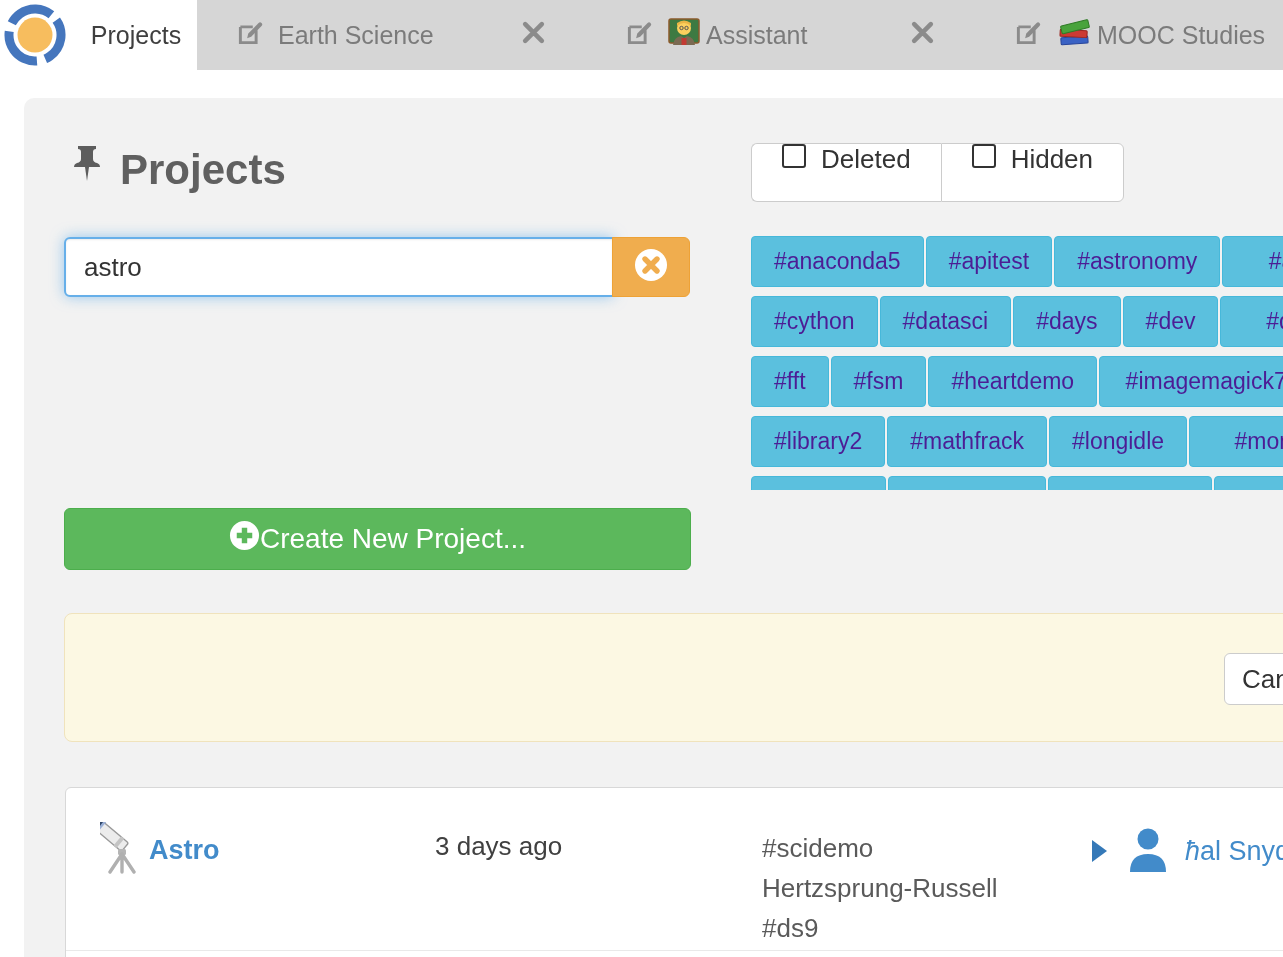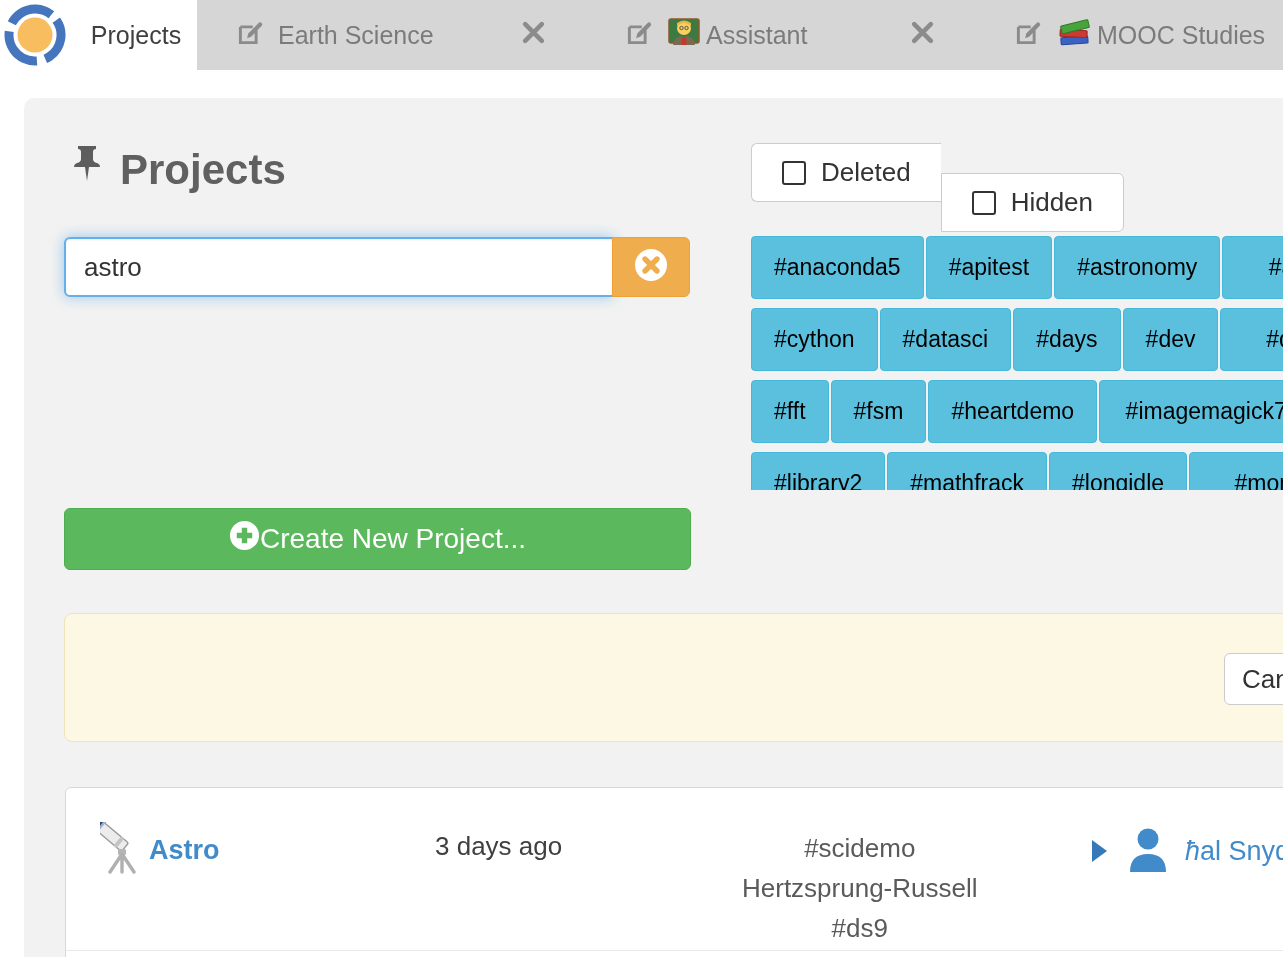--- a/index.html
+++ b/index.html
@@ -31,30 +31,30 @@
     box-shadow:0 0 14px rgba(102,175,233,.65), inset 0 1px 2px rgba(0,0,0,.08);
     font-size:26px; color:#333; padding:0 18px; outline:none;
     font-family:"Liberation Sans", sans-serif; background:#fff; }
   .search-clear { position:absolute; left:612px; top:237px; width:78px; height:60px;
     background:#f0ad4e; border:1px solid #eea236; border-radius:0 6px 6px 0;
     display:flex; align-items:center; justify-content:center; cursor:pointer; }
 
   
   .filter-group { position:absolute; left:751px; top:143px; display:flex; }
   .filter-btn { height:59px; background:#fff; border:1px solid #ccc; display:flex;
-    align-items:center; padding:0 30px; font-size:26px; color:#333; cursor:pointer; }
+    align-items:flex-start; padding:0 30px; font-size:26px; color:#333; cursor:pointer; }
   .filter-btn:first-child { border-radius:6px 0 0 6px; border-right:none; }
-  .filter-btn:last-child { border-radius:0 6px 6px 0;margin-top:30px; }
+  .filter-btn:last-child { border-radius:0 6px 6px 0; }
   .cb-square { width:24px; height:24px; border:2.5px solid #333; border-radius:3px;
     margin-right:15px; background:#fff; }
 
   
   .tags { position:absolute; left:751px; top:236px; width:700px; height:254px; overflow:hidden; }
   .tag-row { display:flex; margin-bottom:9px; }
-  .tag-btn { height:63px; background:#5bc0de; border:1px solid #46b8da; color:#000000;
+  .tag-btn { height:51px; background:#5bc0de; border:1px solid #46b8da; color:#4c1d95;
     font-size:23px; display:flex; align-items:center; justify-content:center;
     padding:0 22px; margin-right:2px; border-radius:4px; cursor:pointer; white-space:nowrap; }
 
   
   .create-btn { position:absolute; left:64px; top:508px; width:627px; height:62px;
     background:#5cb85c; border:1px solid #4cae4c; border-radius:6px; color:#fff;
     font-size:28px; display:flex; align-items:center; justify-content:center; gap:0;
     cursor:pointer; font-family:"Liberation Sans", sans-serif; }
 
   
@@ -66,21 +66,21 @@
     border:1px solid #ccc; border-radius:6px; font-size:26px; color:#333; padding:0 17px;
     cursor:pointer; font-family:"Liberation Sans", sans-serif; white-space:nowrap; }
 
   
   .project-card { position:absolute; left:65px; top:787px; width:1276px; height:200px;
     background:#fff; border:1px solid #d8d8d8; border-radius:6px 6px 0 0; }
   .proj-divider { position:absolute; left:0; top:162px; width:100%; height:1px; background:#e9e9e9; }
   .proj-title { position:absolute; left:34px; top:34px; display:flex; align-items:center; cursor:pointer; }
   .proj-title .name { color:#428bca; font-weight:bold; font-size:27px; margin-left:3px; }
   .proj-time { position:absolute; left:369px; top:43px; font-size:26px; color:#404040; }
-  .proj-desc { position:absolute; left:676px; top:40px; font-size:26px; color:#5a5a5a; line-height:40px;text-align:center; }
+  .proj-desc { position:absolute; left:696px; top:40px; font-size:26px; color:#5a5a5a; line-height:40px; }
   .proj-users { position:absolute; left:1026px; top:38px; display:flex; align-items:center; }
   .caret-right { width:0; height:0; border-top:11px solid transparent; border-bottom:11px solid transparent;
     border-left:15px solid #3579b8; margin-right:18px; cursor:pointer; }
   .user-name { color:#428bca; font-size:27px; margin-left:14px; white-space:nowrap; cursor:pointer; }
   .user-name .hbar { font-style:italic; }
 </style>
 </head>
 <body>
 
 <div class="page">

